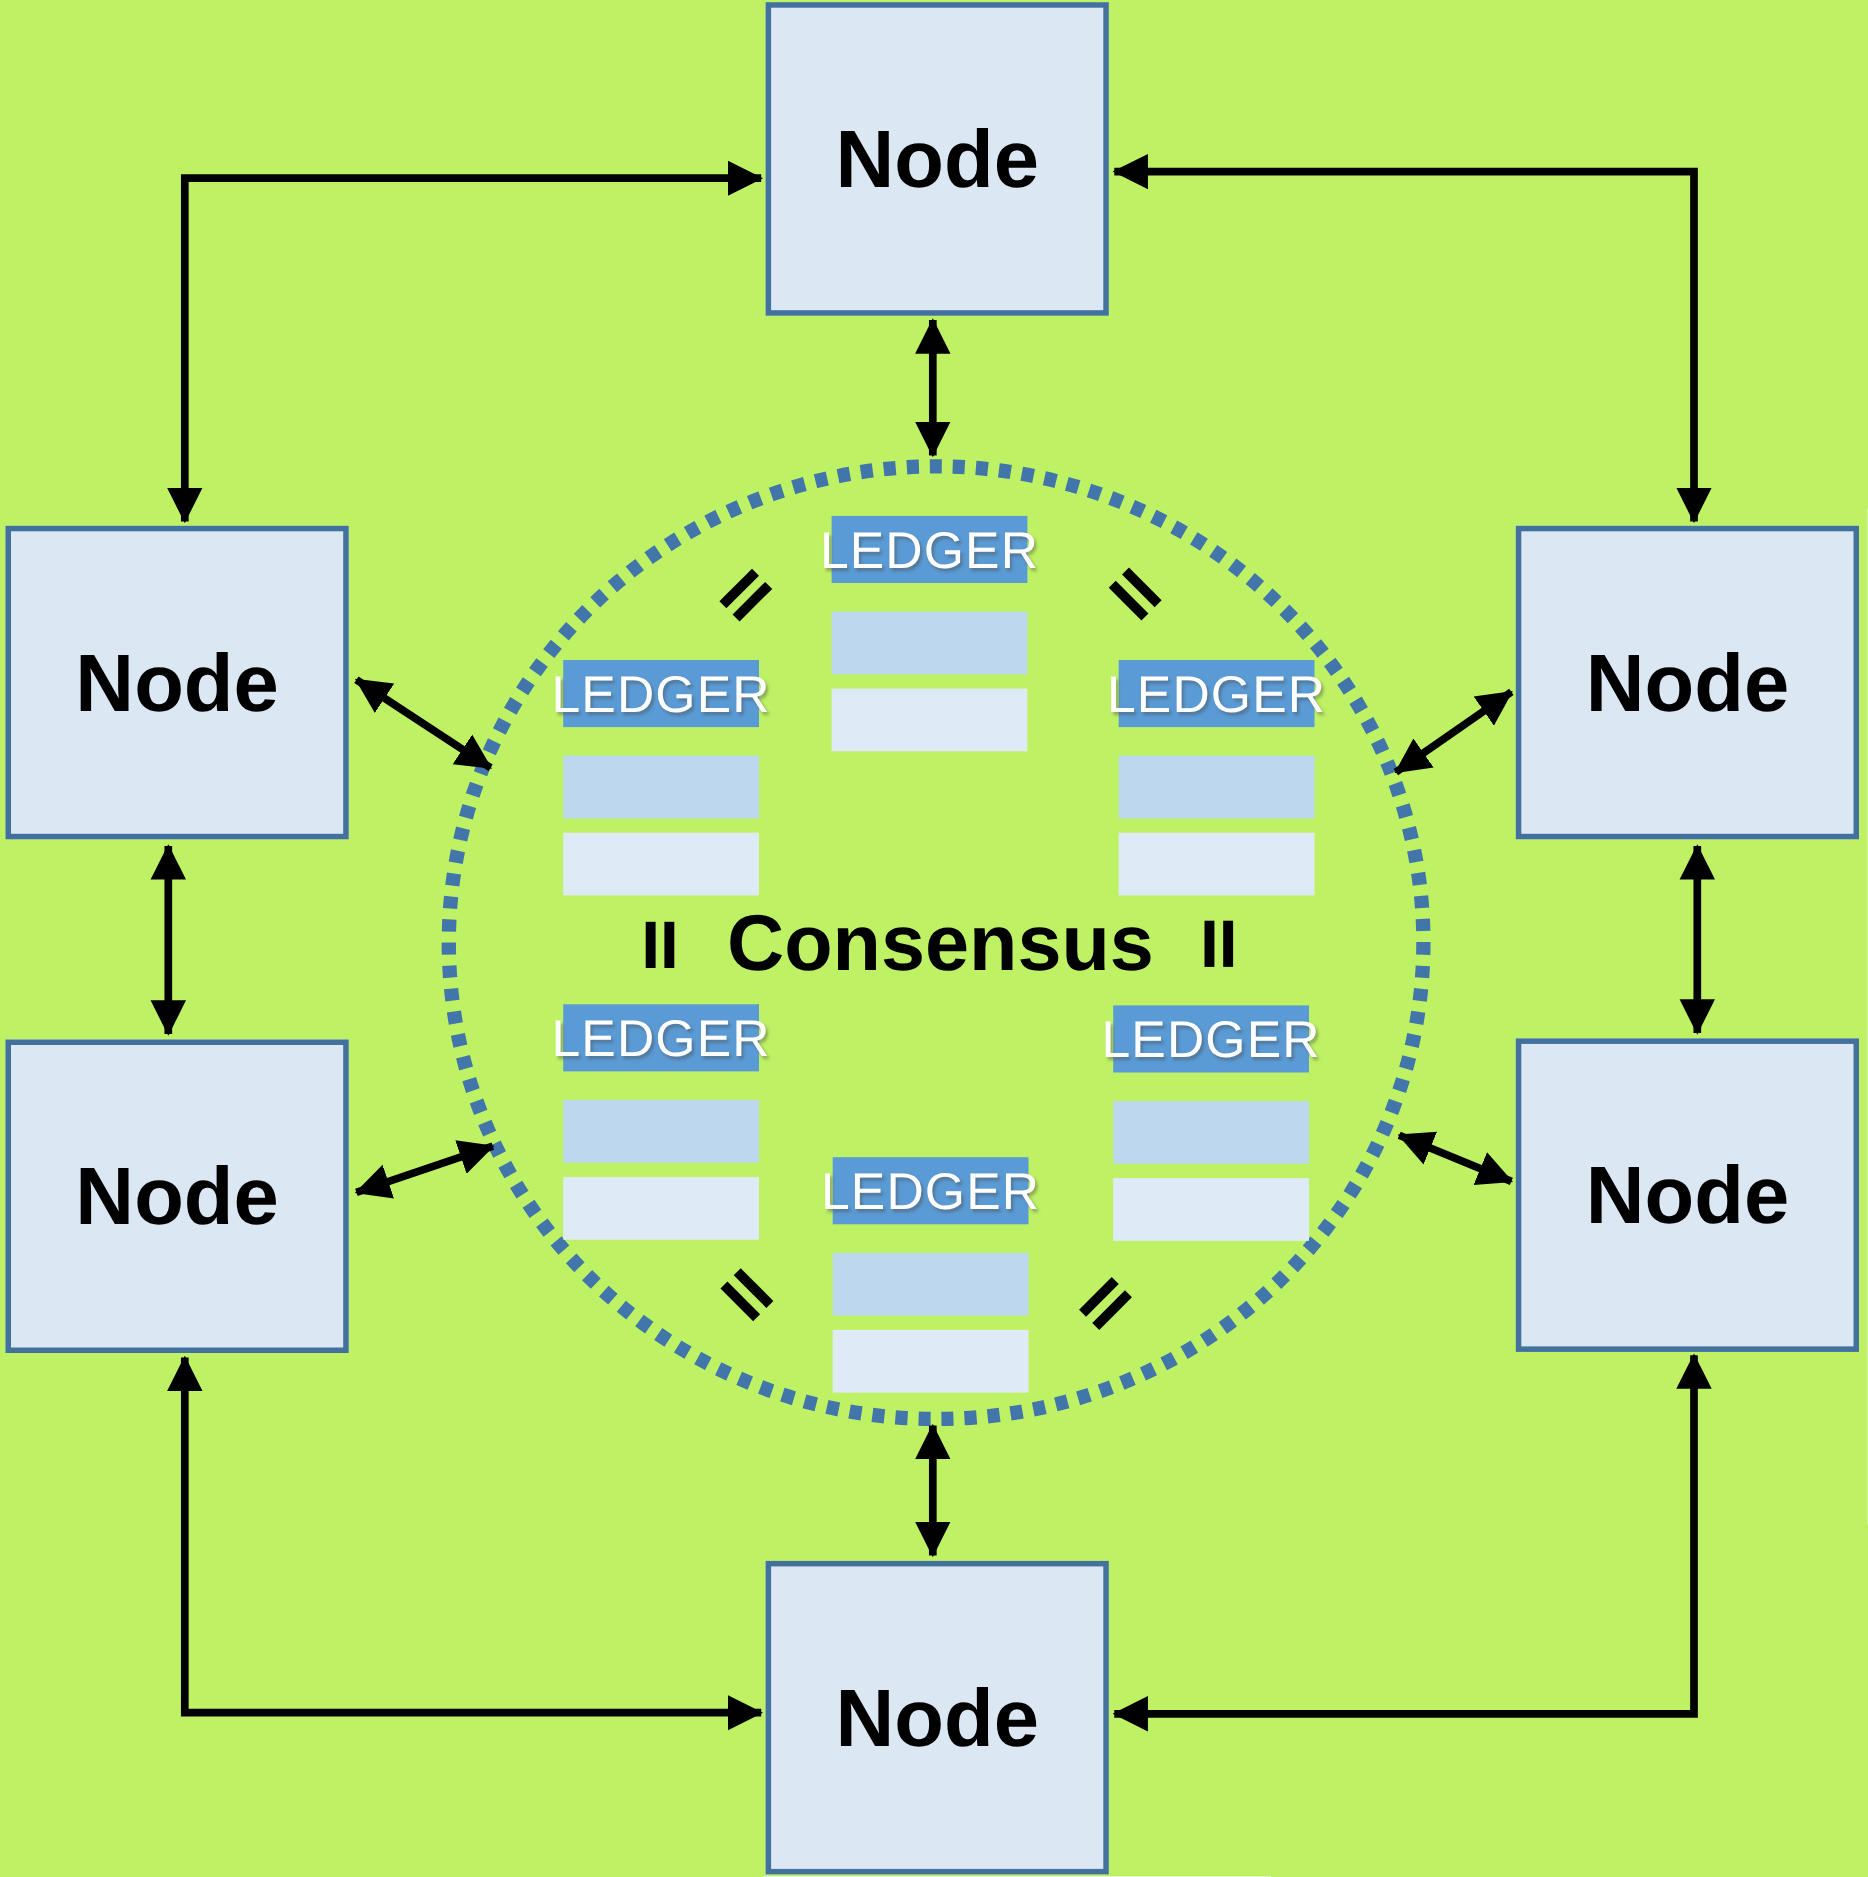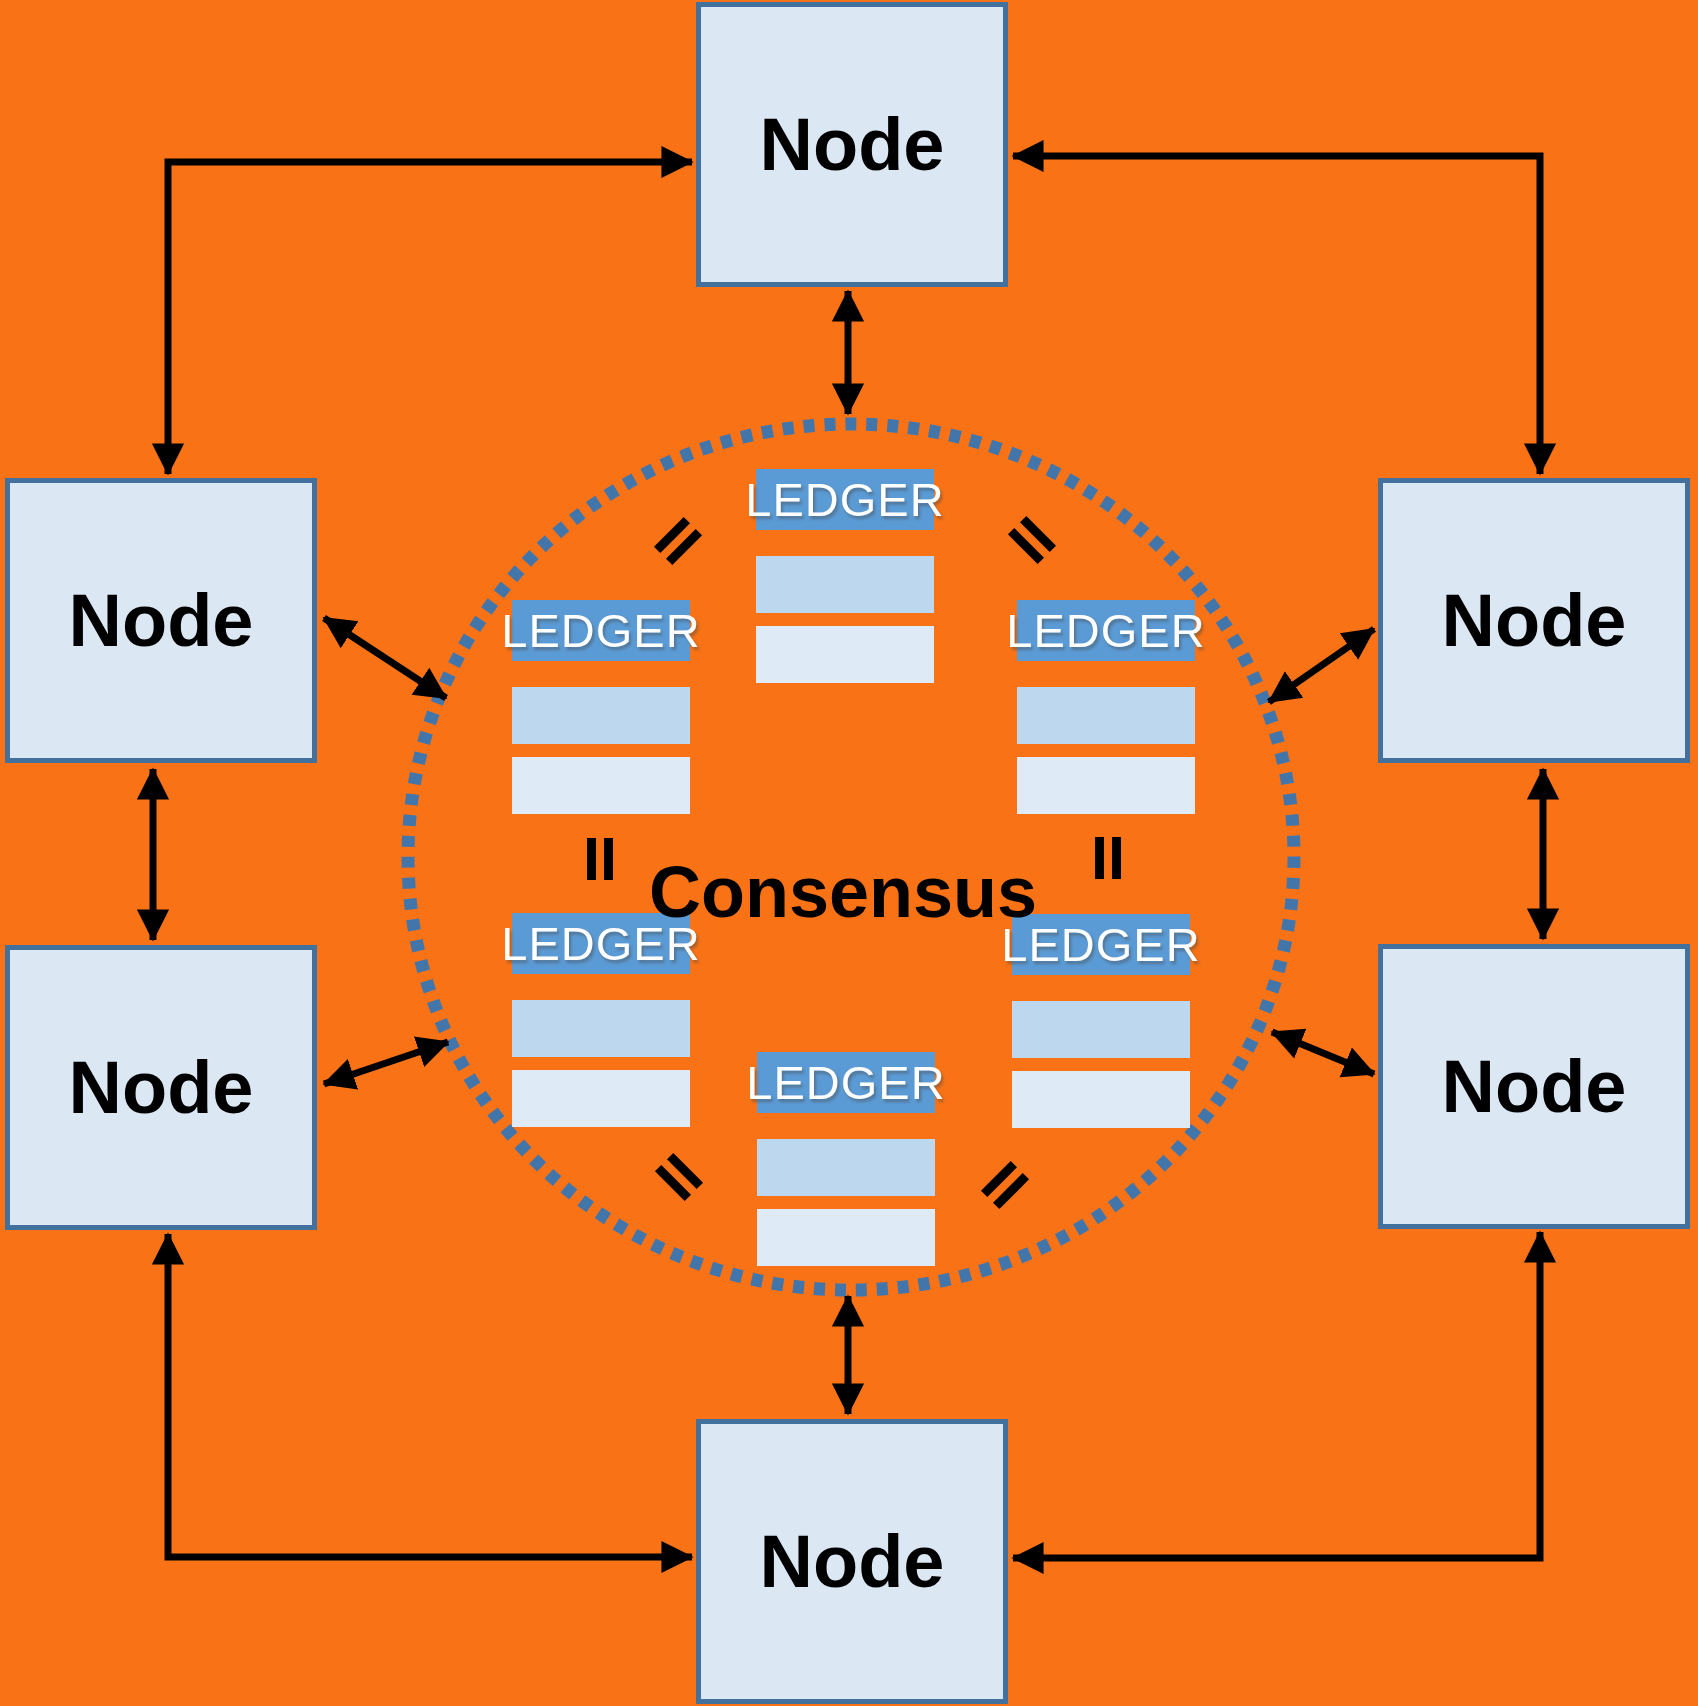--- a/index.html
+++ b/index.html
@@ -10,21 +10,21 @@
     --ledger-row1-fill:#bdd7ee;
     --ledger-row2-fill:#deebf7;
     --circle-dot:#4276ab;
     --arrow:#000000;
     --label-text:#000000;
   }
   html,body{margin:0;padding:0;background:#ffffff;}
   #canvas{
     position:relative;
     width:1698px;height:1706px;
-    background:#f97316;
+    background:#bef264;
     font-family:"Liberation Sans","DejaVu Sans",sans-serif;
     overflow:hidden;
   }
   #connectors{position:absolute;left:0;top:0;width:1698px;height:1706px;}
   .conn{stroke:var(--arrow);stroke-width:7;fill:none;}
 
   .node{
     position:absolute;width:312px;height:285px;
     background:var(--node-fill);
     border:5px solid var(--node-border);
@@ -52,22 +52,22 @@
   .ledger-row.r1{background:var(--ledger-row1-fill);}
   .ledger-row.r2{background:var(--ledger-row2-fill);}
   #ledger-top-center{left:756px;top:469px;}
   #ledger-mid-left{left:512px;top:600px;}
   #ledger-mid-right{left:1017px;top:600px;}
   #ledger-bottom-left{left:512px;top:913px;}
   #ledger-bottom-right{left:1012px;top:914px;}
   #ledger-bottom-center{left:757px;top:1052px;}
 
   #consensus{
-    position:absolute;left:649px;top:852px;width:400px;height:80px;
-    line-height:80px;text-align:left;
+    position:absolute;left:649px;top:818px;width:400px;height:80px;
+    line-height:80px;text-align:right;
     font-size:72px;font-weight:bold;color:var(--label-text);
     white-space:nowrap;
   }
 
   .eq{
     position:absolute;width:42px;height:26px;
     display:flex;flex-direction:column;justify-content:space-between;
   }
   .eq .bar{height:9px;background:var(--arrow);}
   #eq-top-left{left:657px;top:528px;transform:rotate(-45deg);}

